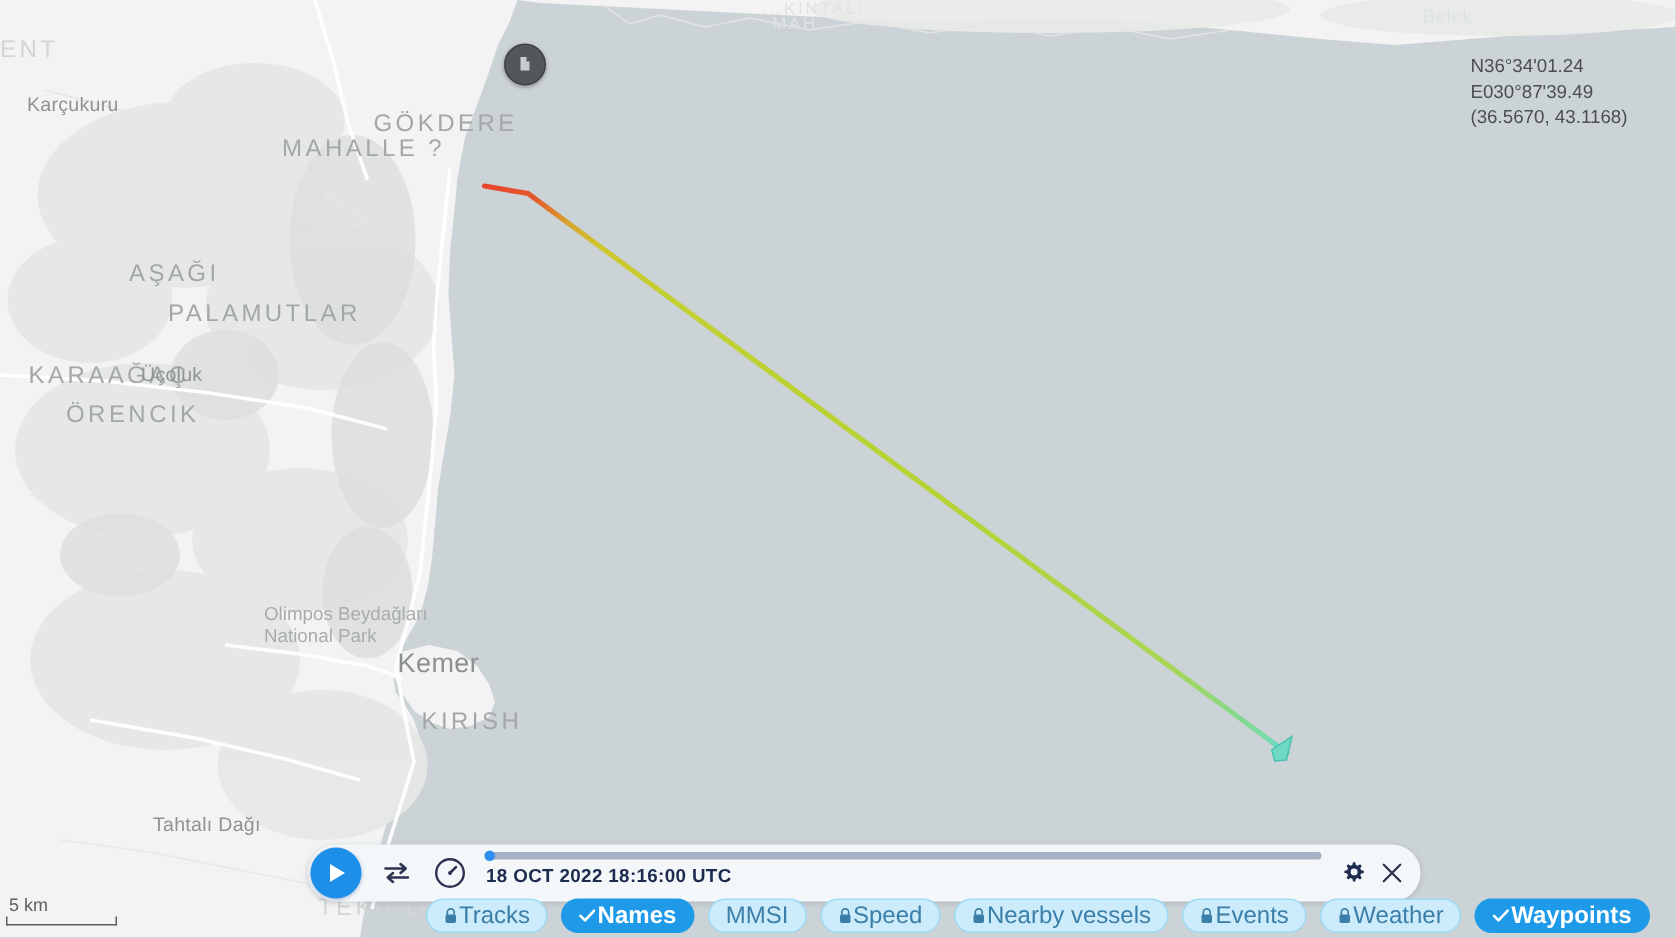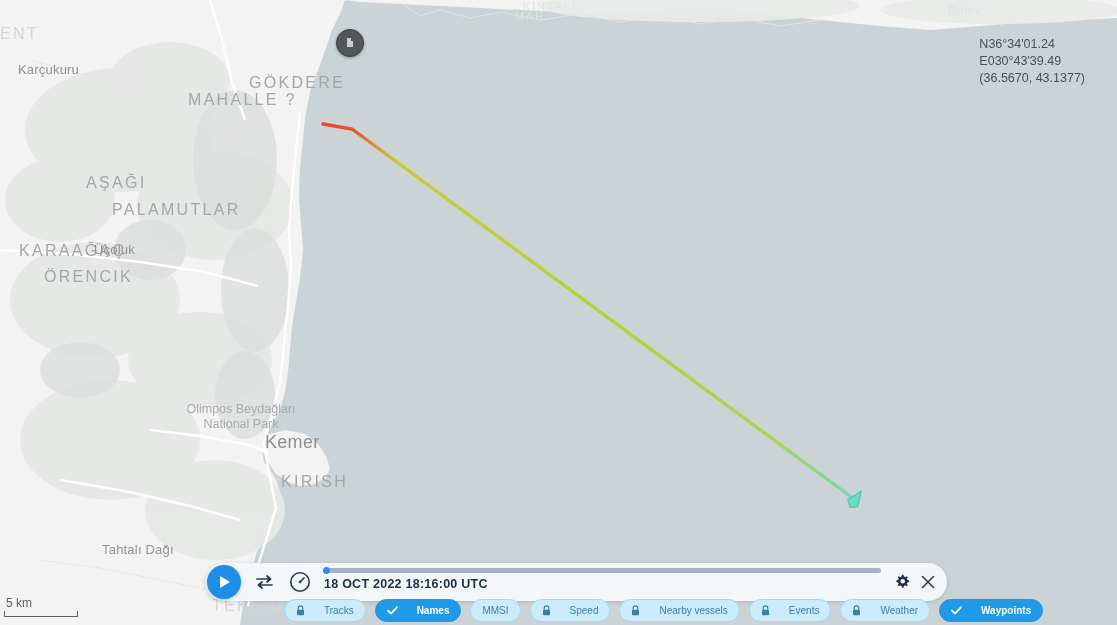--- a/index.html
+++ b/index.html
@@ -21,21 +21,21 @@
     position: absolute;
     color: #9a9c9c;
     white-space: nowrap;
     pointer-events: none;
     font-family: "Liberation Sans", sans-serif;
   }
   .lbl-town   { font-size: 13px; letter-spacing: .2px; color: #8f9392; }
   .lbl-caps   { font-size: 16px; letter-spacing: 2.3px; color: #a3a7a6; }
   .lbl-caps-s { font-size: 11px; letter-spacing: 1.9px; color: #b5b9b8; }
   .lbl-city   { font-size: 18px; letter-spacing: .3px; color: #8c918f; }
-  .lbl-park   { font-size: 12.5px; color: #a8acaa; text-align: center; line-height: 15px; }
+  .lbl-park   { font-size: 12.5px; color: #a8acaa; text-align: left; line-height: 15px; }
   .lbl-faint  { color: #d2d6d6; }
   .lbl-vfaint { color: #dfe3e2; }
 
   
   #track-svg { position: absolute; inset: 0; width: 1117px; height: 625px; pointer-events: none; }
 
   
   #origin-marker {
     position: absolute; left: 336px; top: 29px;
     width: 28px; height: 28px; border-radius: 50%;
@@ -123,22 +123,22 @@
   
   #chips-row {
     position: absolute; left: 284px; top: 599px;
     display: flex; align-items: center; gap: 9px;
   }
   .chip {
     height: 23px; padding: 0 11px;
     border-radius: 12px;
     background: #ccebfb;
     border: 1px solid #9ddaf4;
-    display: flex; align-items: center; gap: 19px;
-    font-size: 10px; color: #3b7fa8;
+    display: flex; align-items: center; gap: 1px;
+    font-size: 16px; color: #3b7fa8;
     cursor: pointer; white-space: nowrap;
   }
   .chip.active {
     background: #1e9ae8; border-color: #1e9ae8;
     color: #ffffff; font-weight: bold;
   }
   .chip .chip-label { line-height: 21px; }
 </style>
 </head>
 <body>
@@ -257,22 +257,22 @@
       </svg>
     </div>
 
     <div id="scale-bar">
       <div class="sb-text">5 km</div>
       <div class="sb-rule"></div>
     </div>
 
     <div id="coord-readout">
       <div>N36°34'01.24</div>
-      <div>E030°43'39.49</div>
-      <div>(36.5670, 43.1377)</div>
+      <div>E030°87'39.49</div>
+      <div>(36.5670, 43.1168)</div>
     </div>
   </div>
 
   <div id="timeline-bar">
 
     <div id="play-button">
       <svg width="13" height="14" viewBox="0 0 13 14">
         <path d="M2,1 L12,7 L2,13 Z" fill="#ffffff"></path>
       </svg>
     </div>

